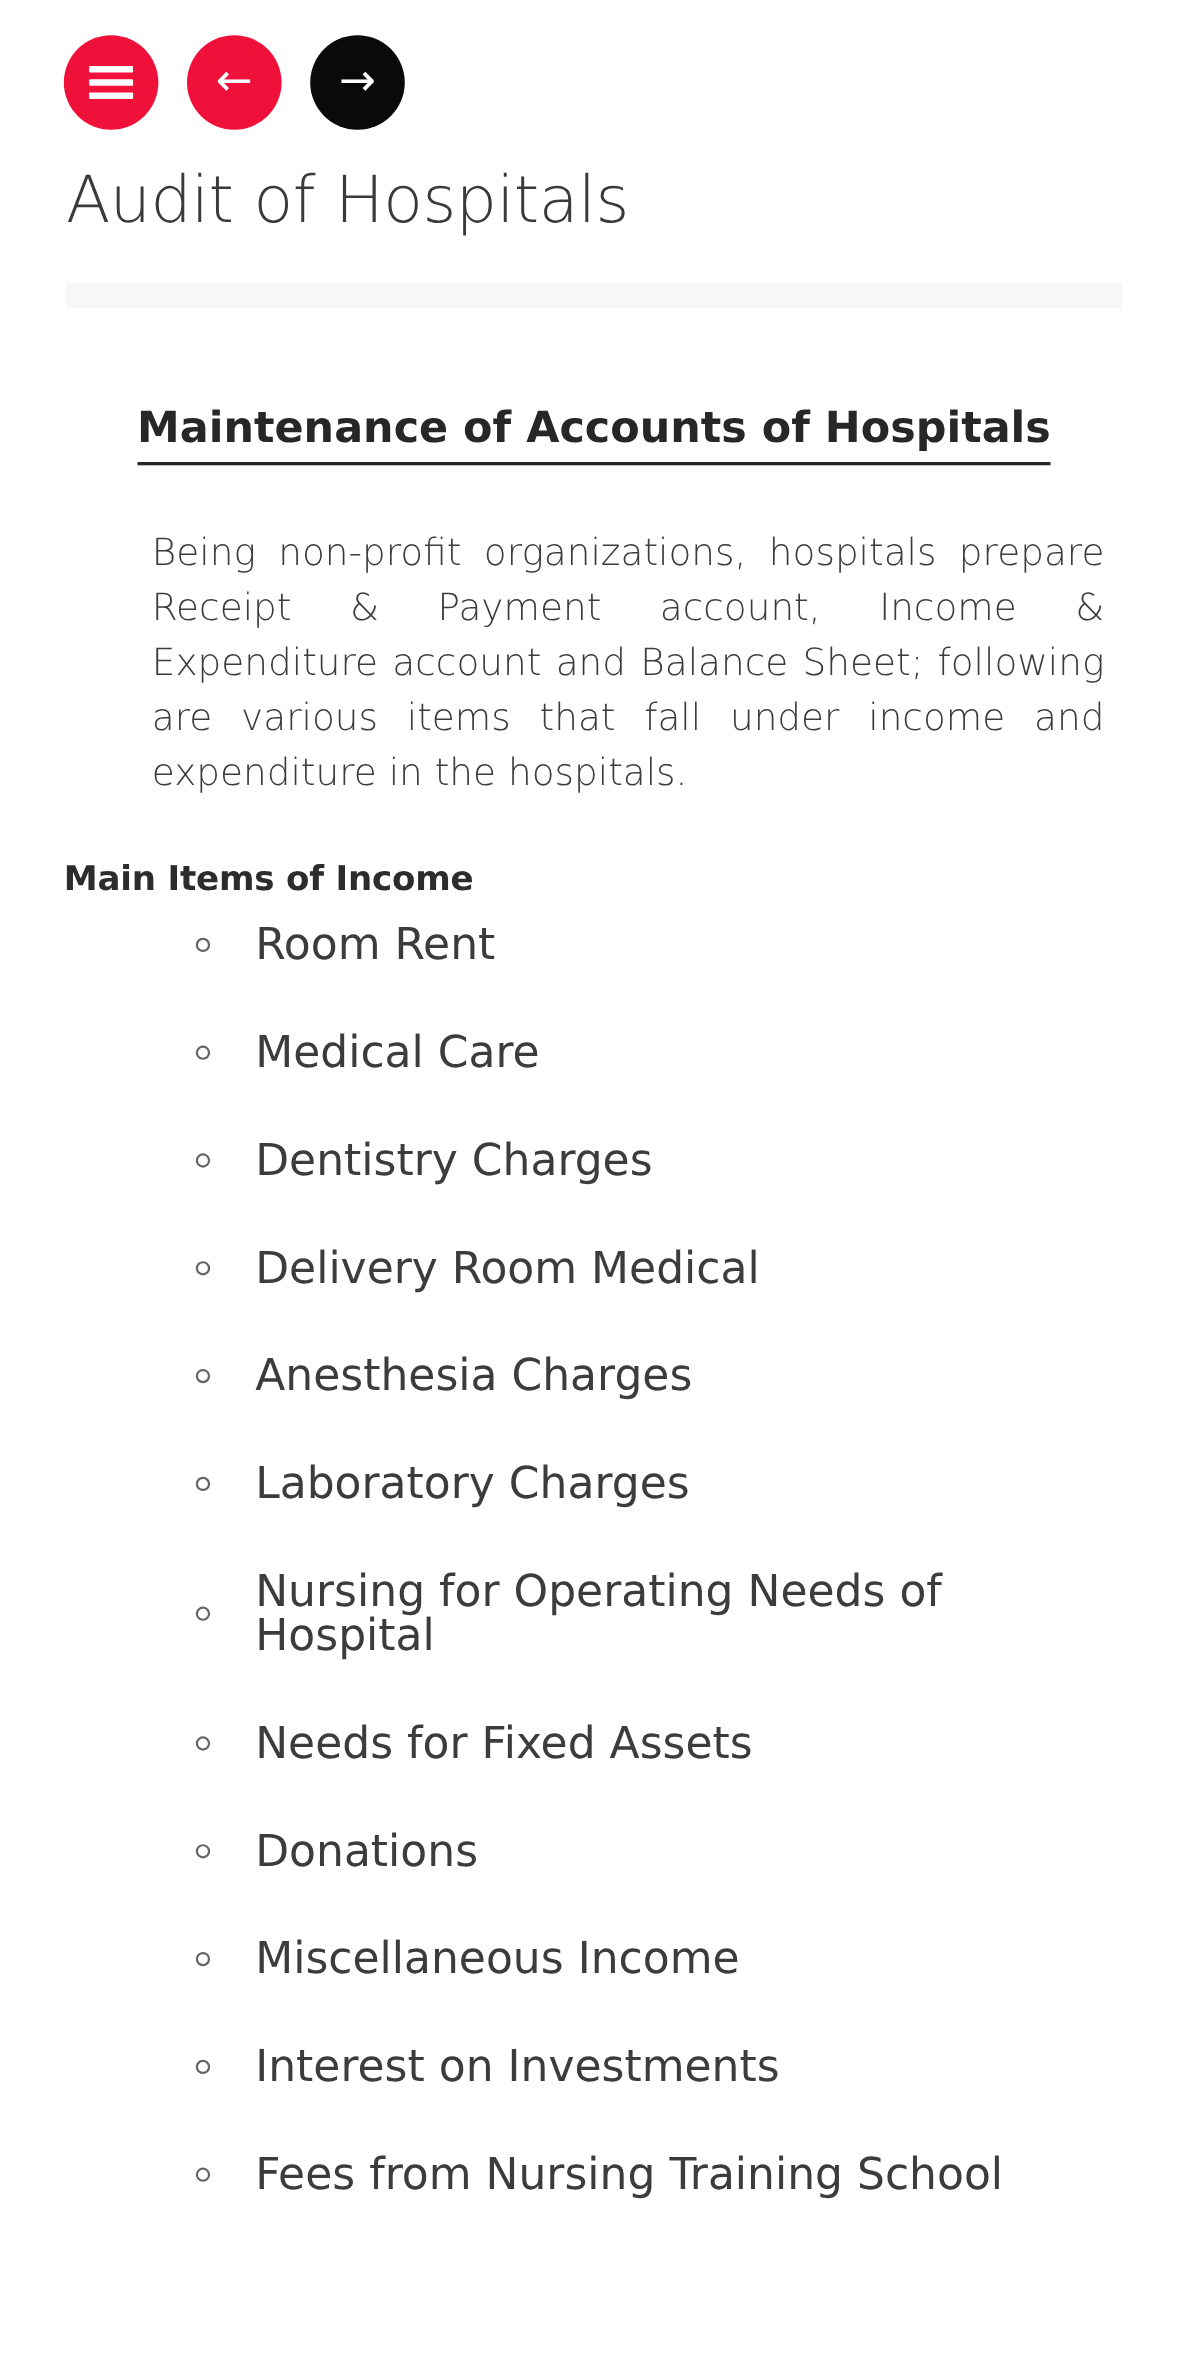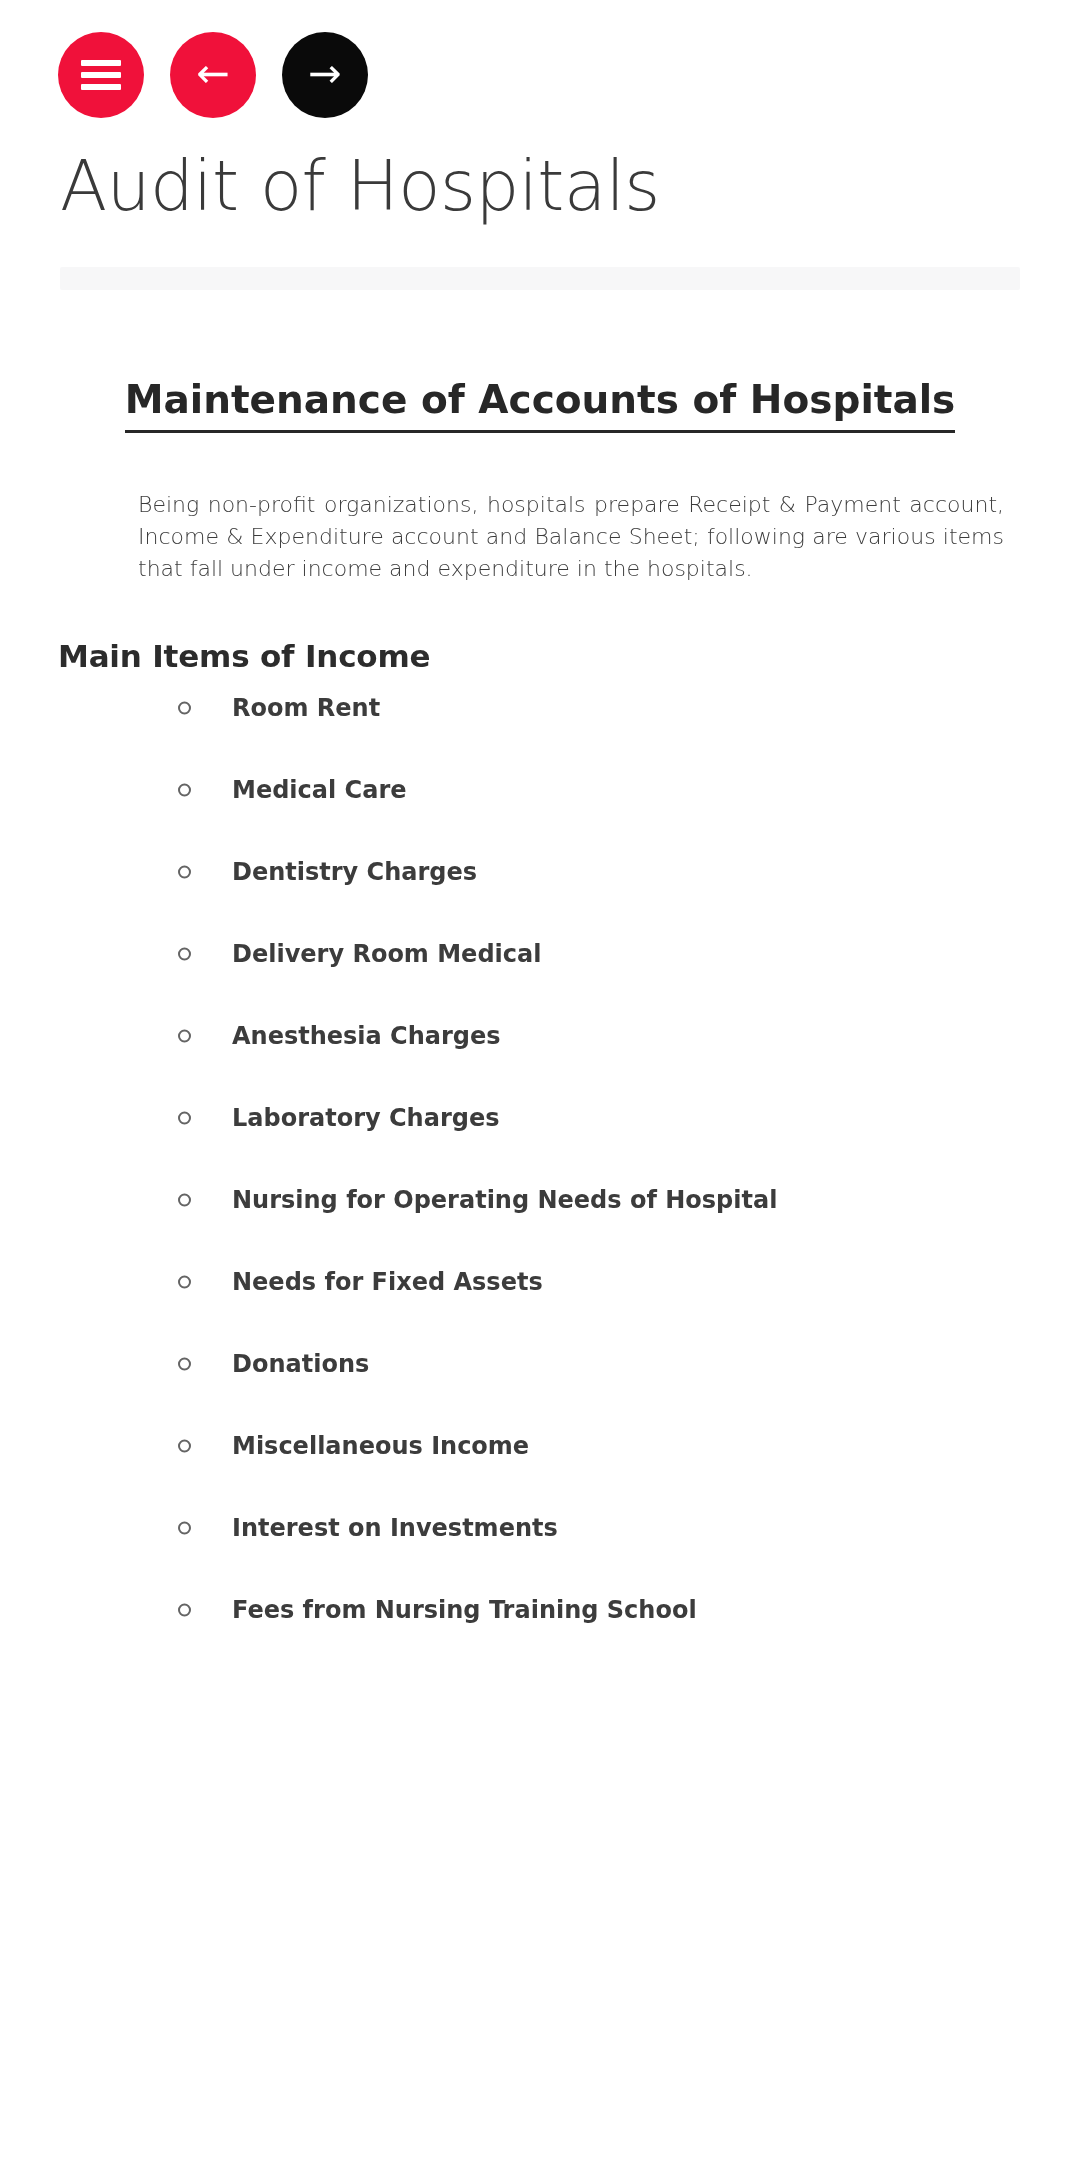--- a/index.html
+++ b/index.html
@@ -74,21 +74,21 @@
     display: block;
     margin-top: -4px;
   }
 
   
   .doc-title {
     margin: 62px 16px 0 0;
     padding: 0 0 0 60px;
     font-family: "DejaVu Sans", sans-serif;
     font-weight: 300;
-    font-size: 69px;
+    font-size: 59px;
     line-height: 1.0;
     letter-spacing: -0.5px;
     color: #3a3a3a;
     white-space: nowrap;
   }
 
   
   .progress-track {
     margin: 46px 0 0 60px;
     width: 960px;
@@ -118,21 +118,21 @@
     display: inline-block;
   }
 
   .intro-para {
     margin: 56px 0 0 0;
     padding: 0 18px 0 80px;
     text-align: justify;
     text-justify: inter-word;
     font-family: "DejaVu Sans", sans-serif;
     font-weight: 300;
-    font-size: 22px;
+    font-size: 34px;
     line-height: 1.47;
     color: #3c3c3c;
   }
 
   .subheading {
     margin: 52px 0 0 0;
     padding-left: 0px;
     font-family: "DejaVu Sans", sans-serif;
     font-weight: bold;
     font-size: 31px;
@@ -141,22 +141,22 @@
   }
 
   .bullet-list {
     list-style: none;
     margin: 22px 0 0 0;
     padding: 0 0 0 120px;
   }
   .bullet-list li {
     position: relative;
     font-family: "DejaVu Sans", sans-serif;
-    font-weight: 700;
-    font-size: 24px;
+    font-weight: 400;
+    font-size: 40px;
     line-height: 1.0;
     color: #3c3c3c;
     padding: 0 0 0 54px;
     margin: 0 0 58px 0;
   }
   .bullet-list li .marker {
     position: absolute;
     left: 0;
     top: 50%;
     transform: translateY(-50%);

